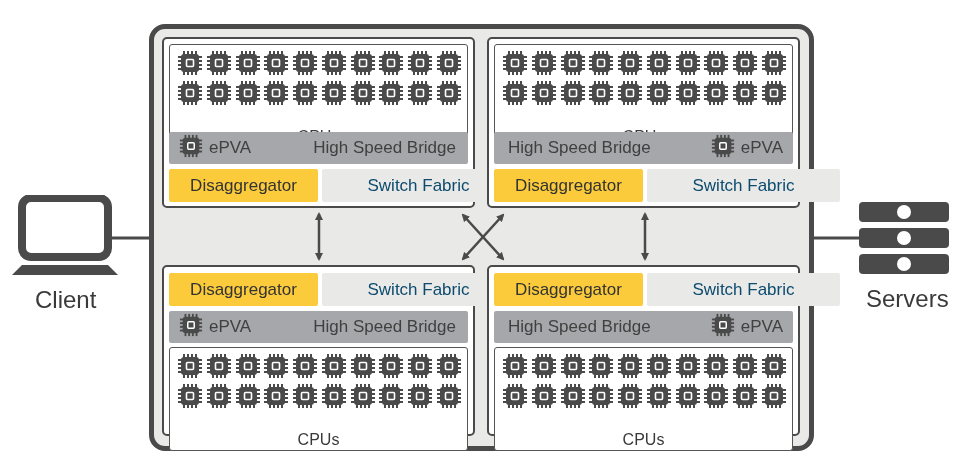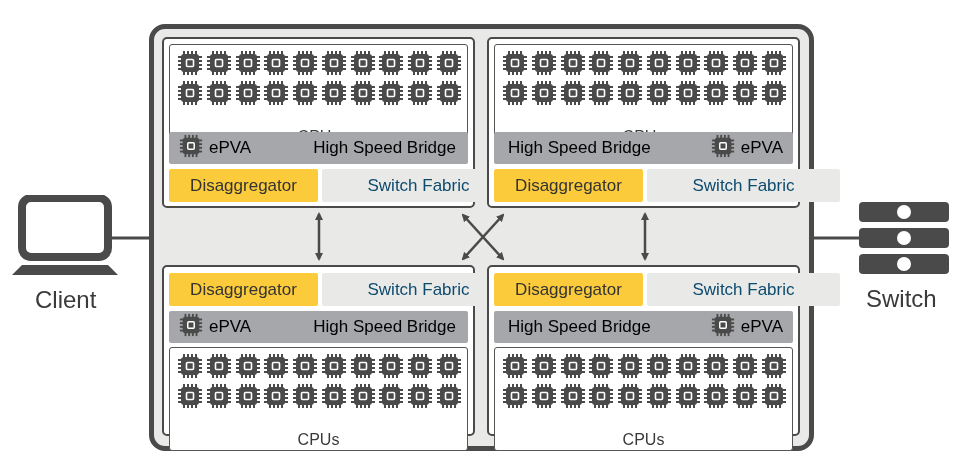--- a/index.html
+++ b/index.html
@@ -31,21 +31,21 @@
   }
   .cpu-grid svg { width: 26px; height: 26px; display: block; margin: 0 auto; }
   .cpu-label {
     position: absolute; left: 0; right: 0; bottom: 1px; text-align: center;
     font-size: 16px; color: #3a3a3a;
   }
 
   .bridge {
     position: absolute; left: 5px; width: 299px; height: 32px;
     background: #a5a7ab; border-radius: 2px;
-    display: flex; align-items: center; font-size: 17px; color: #000000;
+    display: flex; align-items: center; font-size: 17px; color: #404040;
   }
   .quad.top .bridge { top: 93px; }
   .quad.bottom .bridge { top: 44px; }
   .bridge .epva { display: flex; align-items: center; gap: 6px; }
   .bridge .epva svg { width: 24px; height: 24px; }
   .bridge.left-epva { justify-content: space-between; padding: 0 12px 0 10px; }
   .bridge.right-epva { justify-content: space-between; padding: 0 10px 0 14px; }
 
   .row {
     position: absolute; left: 5px; width: 346px; height: 33px;
@@ -90,21 +90,21 @@
 <div class="client-label">Client</div>
 
 <svg style="position:absolute;left:856px;top:200px;width:95px;height:78px" viewBox="0 0 95 78">
   <rect x="3" y="2" width="90" height="20" rx="4" fill="#4a4a4a"></rect>
   <circle cx="48" cy="12" r="7" fill="#fff"></circle>
   <rect x="3" y="28" width="90" height="20" rx="4" fill="#4a4a4a"></rect>
   <circle cx="48" cy="38" r="7" fill="#fff"></circle>
   <rect x="3" y="54" width="90" height="20" rx="4" fill="#4a4a4a"></rect>
   <circle cx="48" cy="64" r="7" fill="#fff"></circle>
 </svg>
-<div class="servers-label">Switch</div>
+<div class="servers-label">Servers</div>
 
 <div class="frame"></div>
 
 <svg class="arrows" viewBox="0 0 958 471">
   <line x1="319" y1="214" x2="319" y2="259" stroke="#4a4a4a" stroke-width="2.5" marker-start="url(#ah)" marker-end="url(#ah)"></line>
   <line x1="645" y1="214" x2="645" y2="259" stroke="#4a4a4a" stroke-width="2.5" marker-start="url(#ah)" marker-end="url(#ah)"></line>
   <line x1="463" y1="215" x2="503" y2="259" stroke="#4a4a4a" stroke-width="2.5" marker-start="url(#ah)" marker-end="url(#ah)"></line>
   <line x1="503" y1="215" x2="463" y2="259" stroke="#4a4a4a" stroke-width="2.5" marker-start="url(#ah)" marker-end="url(#ah)"></line>
 </svg>
 

